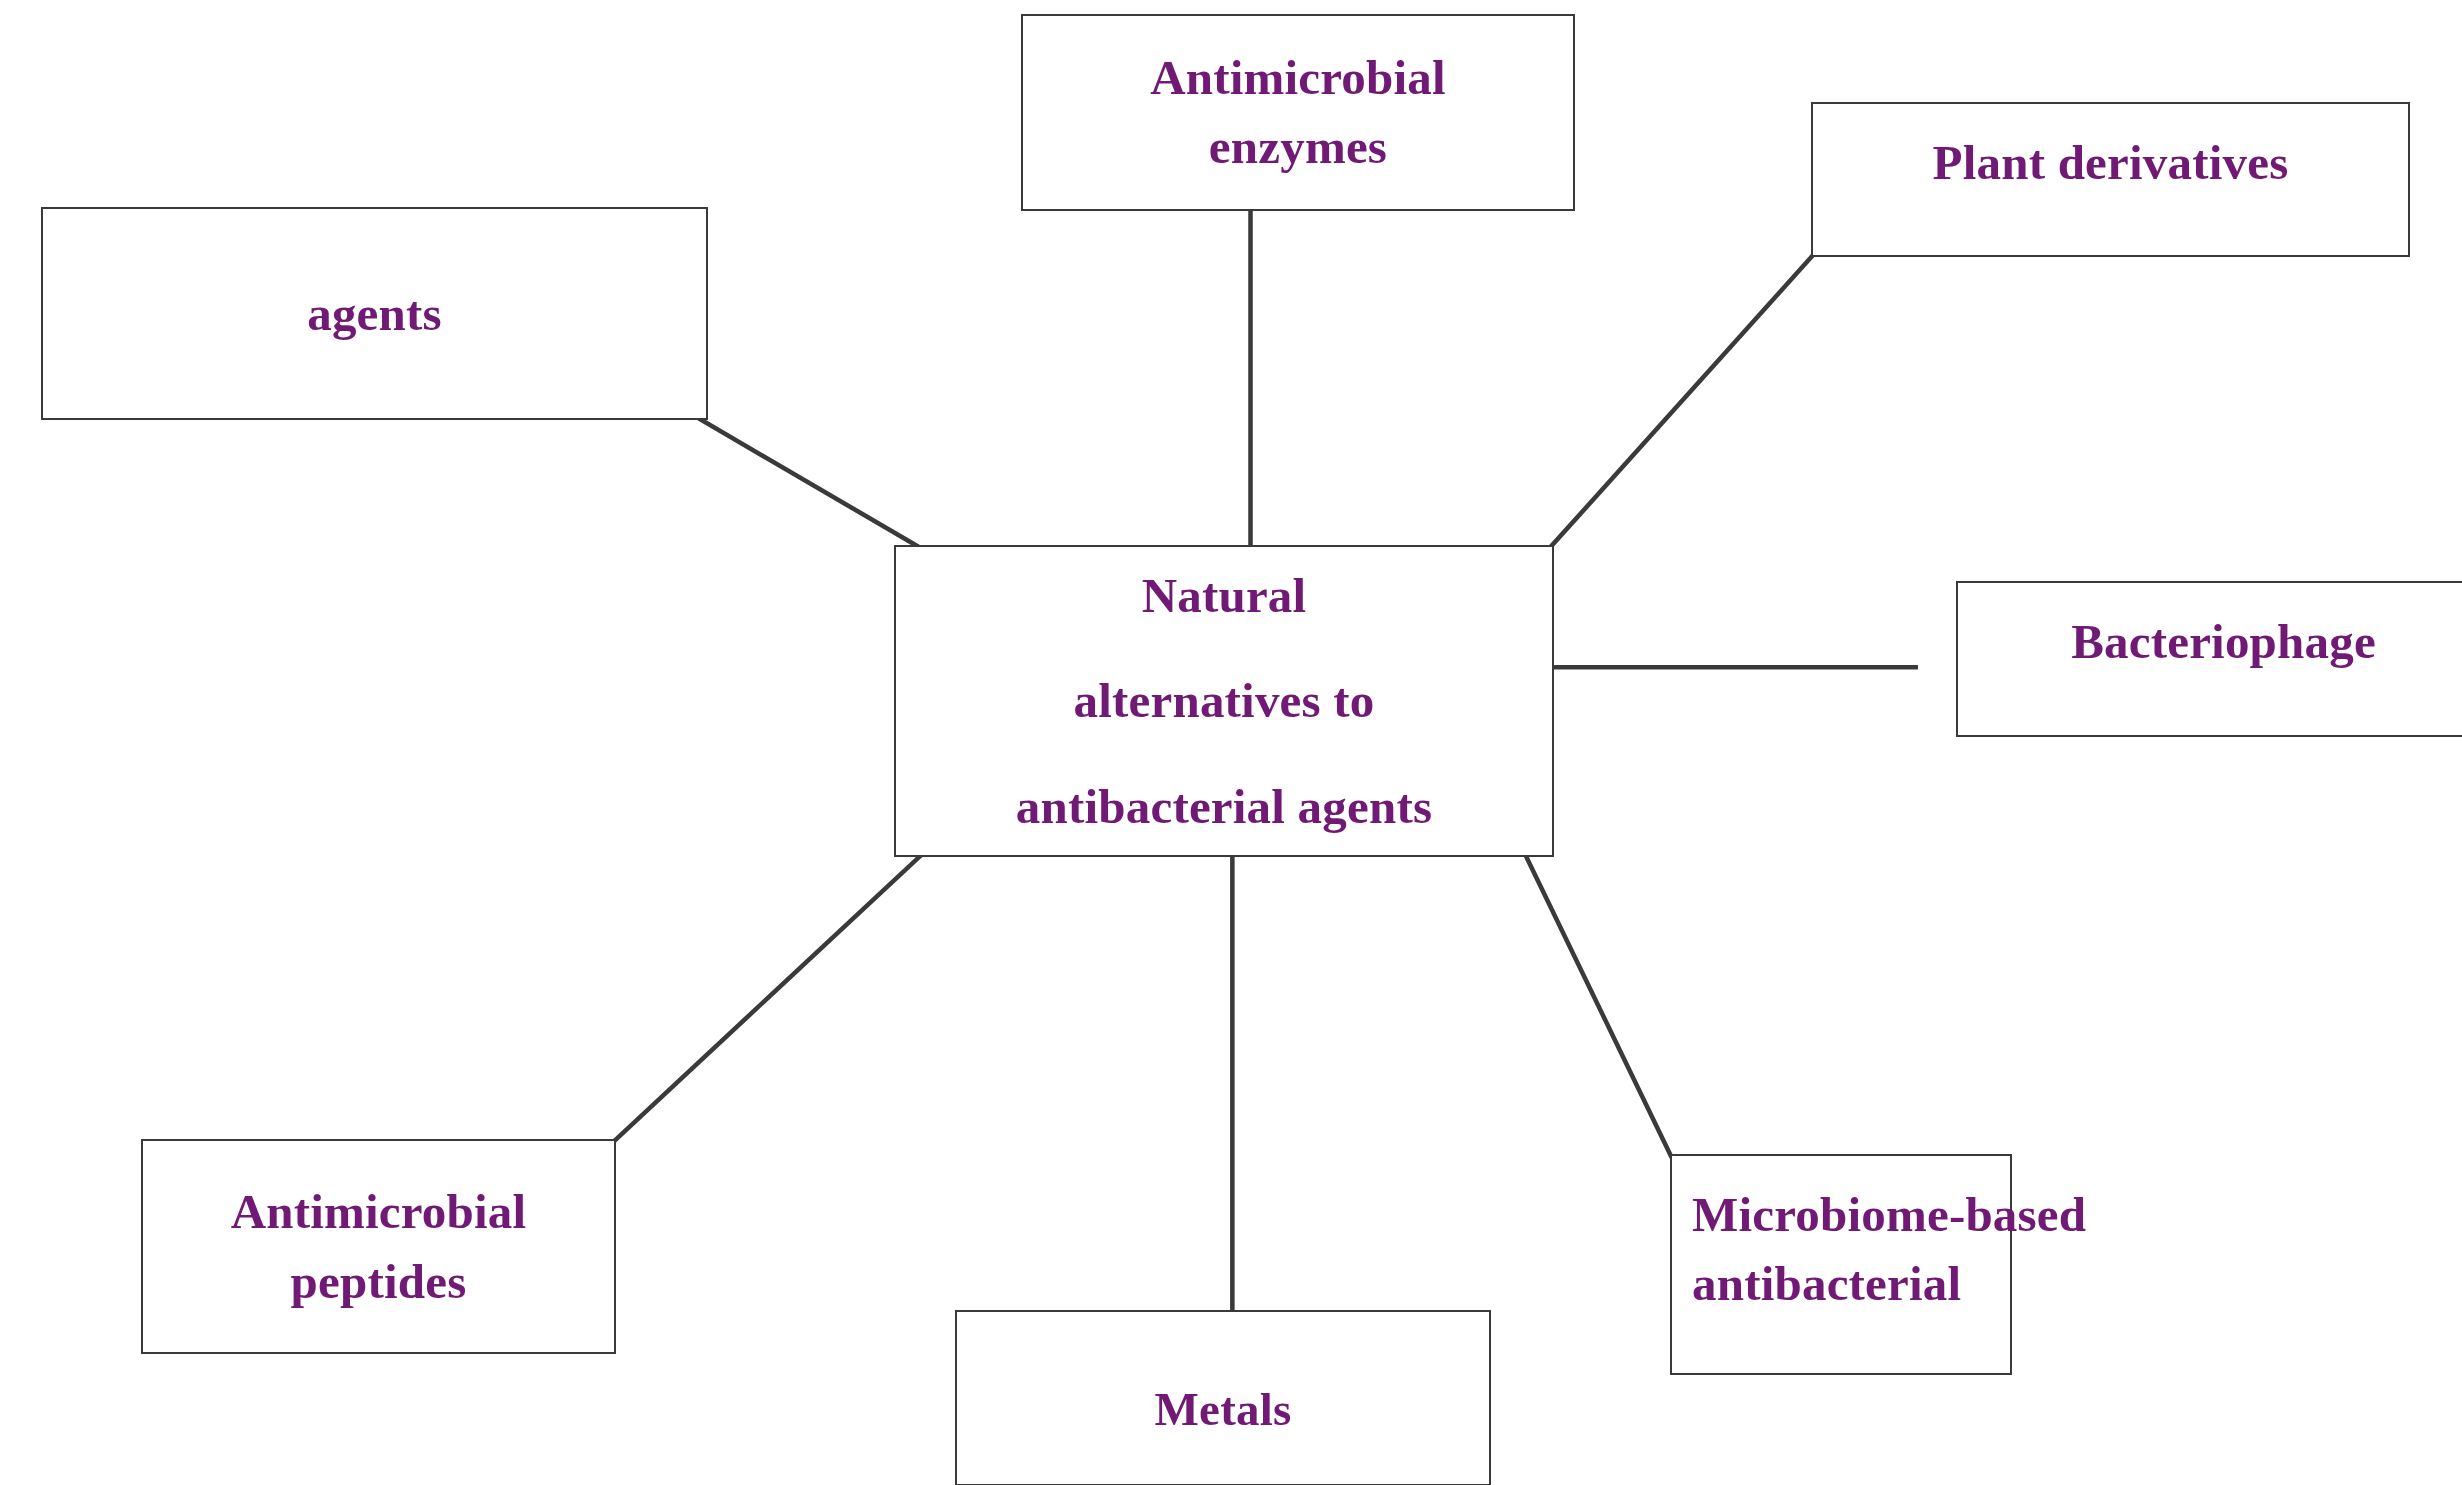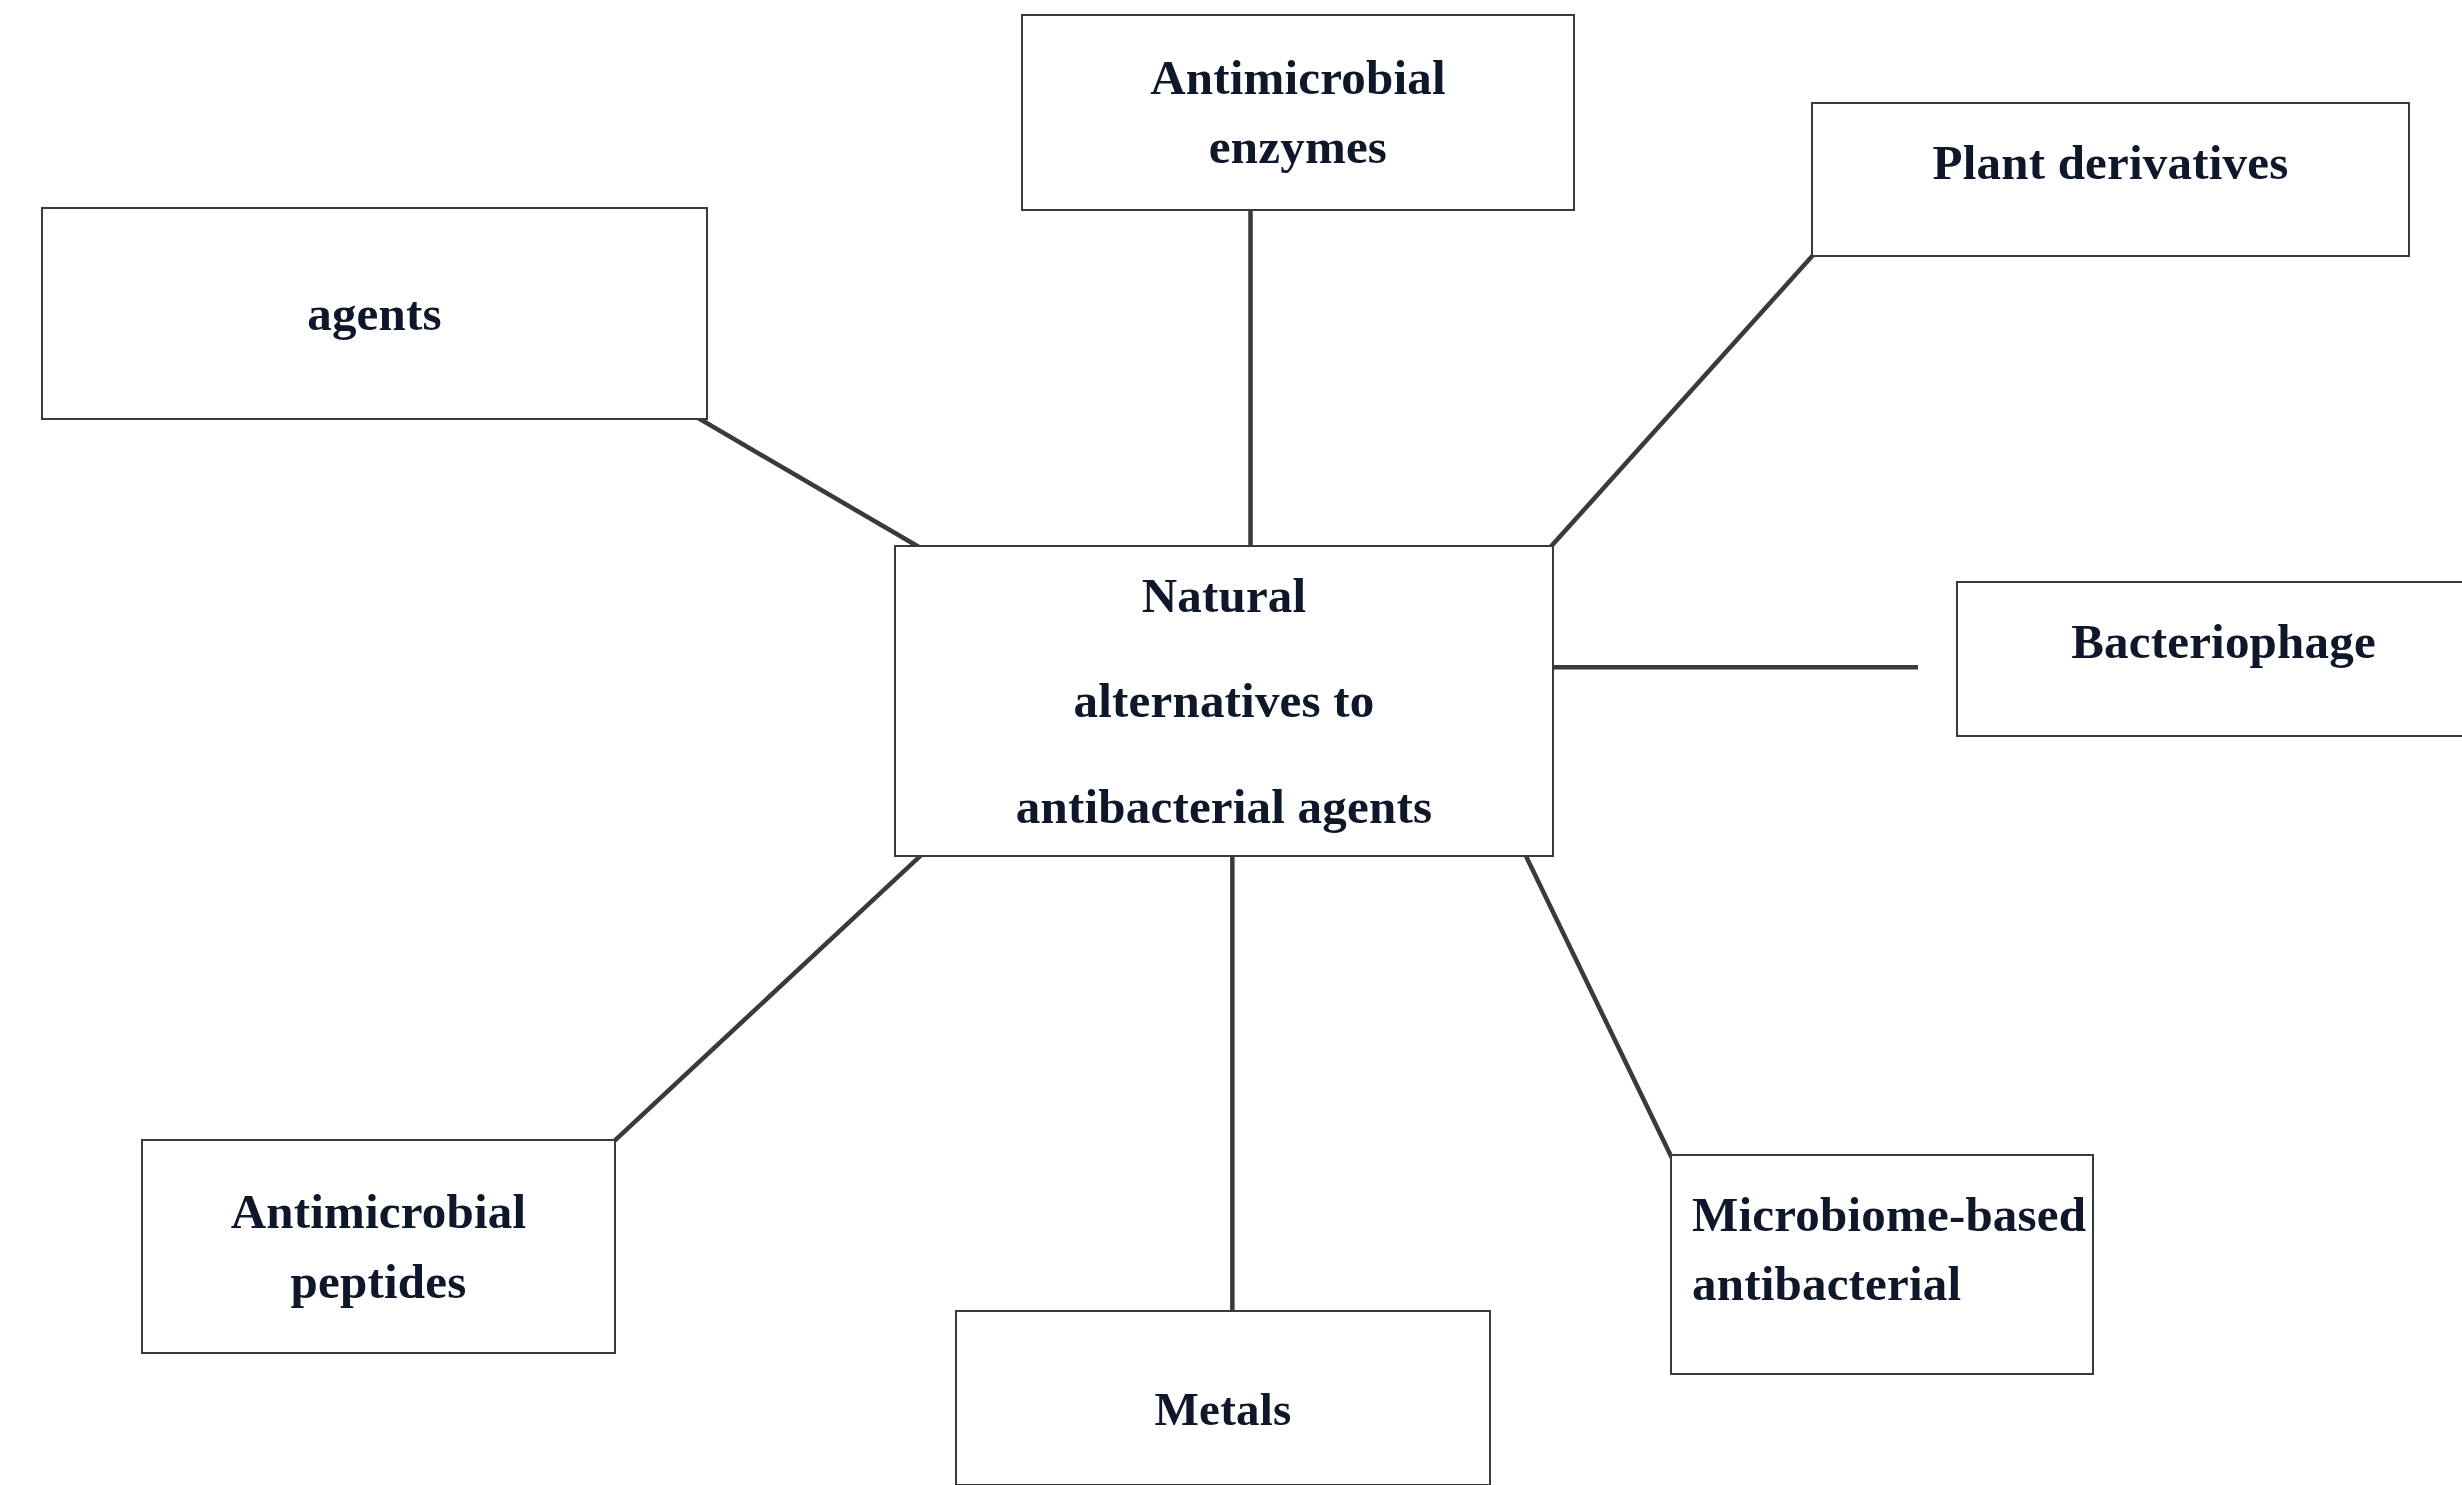--- a/index.html
+++ b/index.html
@@ -26,21 +26,21 @@
   .node {
     position: absolute;
     box-sizing: border-box;
     background: #ffffff;
     border: 2.7px solid #3a3a3a;
     display: flex;
     flex-direction: column;
     justify-content: center;
     align-items: center;
     text-align: center;
-    color: #0f172a;
+    color: #701a75;
     font-weight: bold;
     line-height: 1.42;
     letter-spacing: 0.2px;
   }
   .node .line { display: block; white-space: nowrap; }
 
   
   #node-center {
     left: 894px;
     top: 545px;
@@ -86,21 +86,21 @@
     height: 156px;
     font-size: 49px;
     justify-content: flex-start;
     padding-top: 23.6px;
     margin-left: 41px;
   }
   
   #node-microbiome {
     left: 1670px;
     top: 1154px;
-    width: 424px;
+    width: 342px;
     height: 221px;
     font-size: 49px;
     align-items: flex-start;
     padding-left: 20px;
     text-align: left;
     justify-content: flex-start;
     padding-top: 23.6px;
   }
   
   #node-metals {

